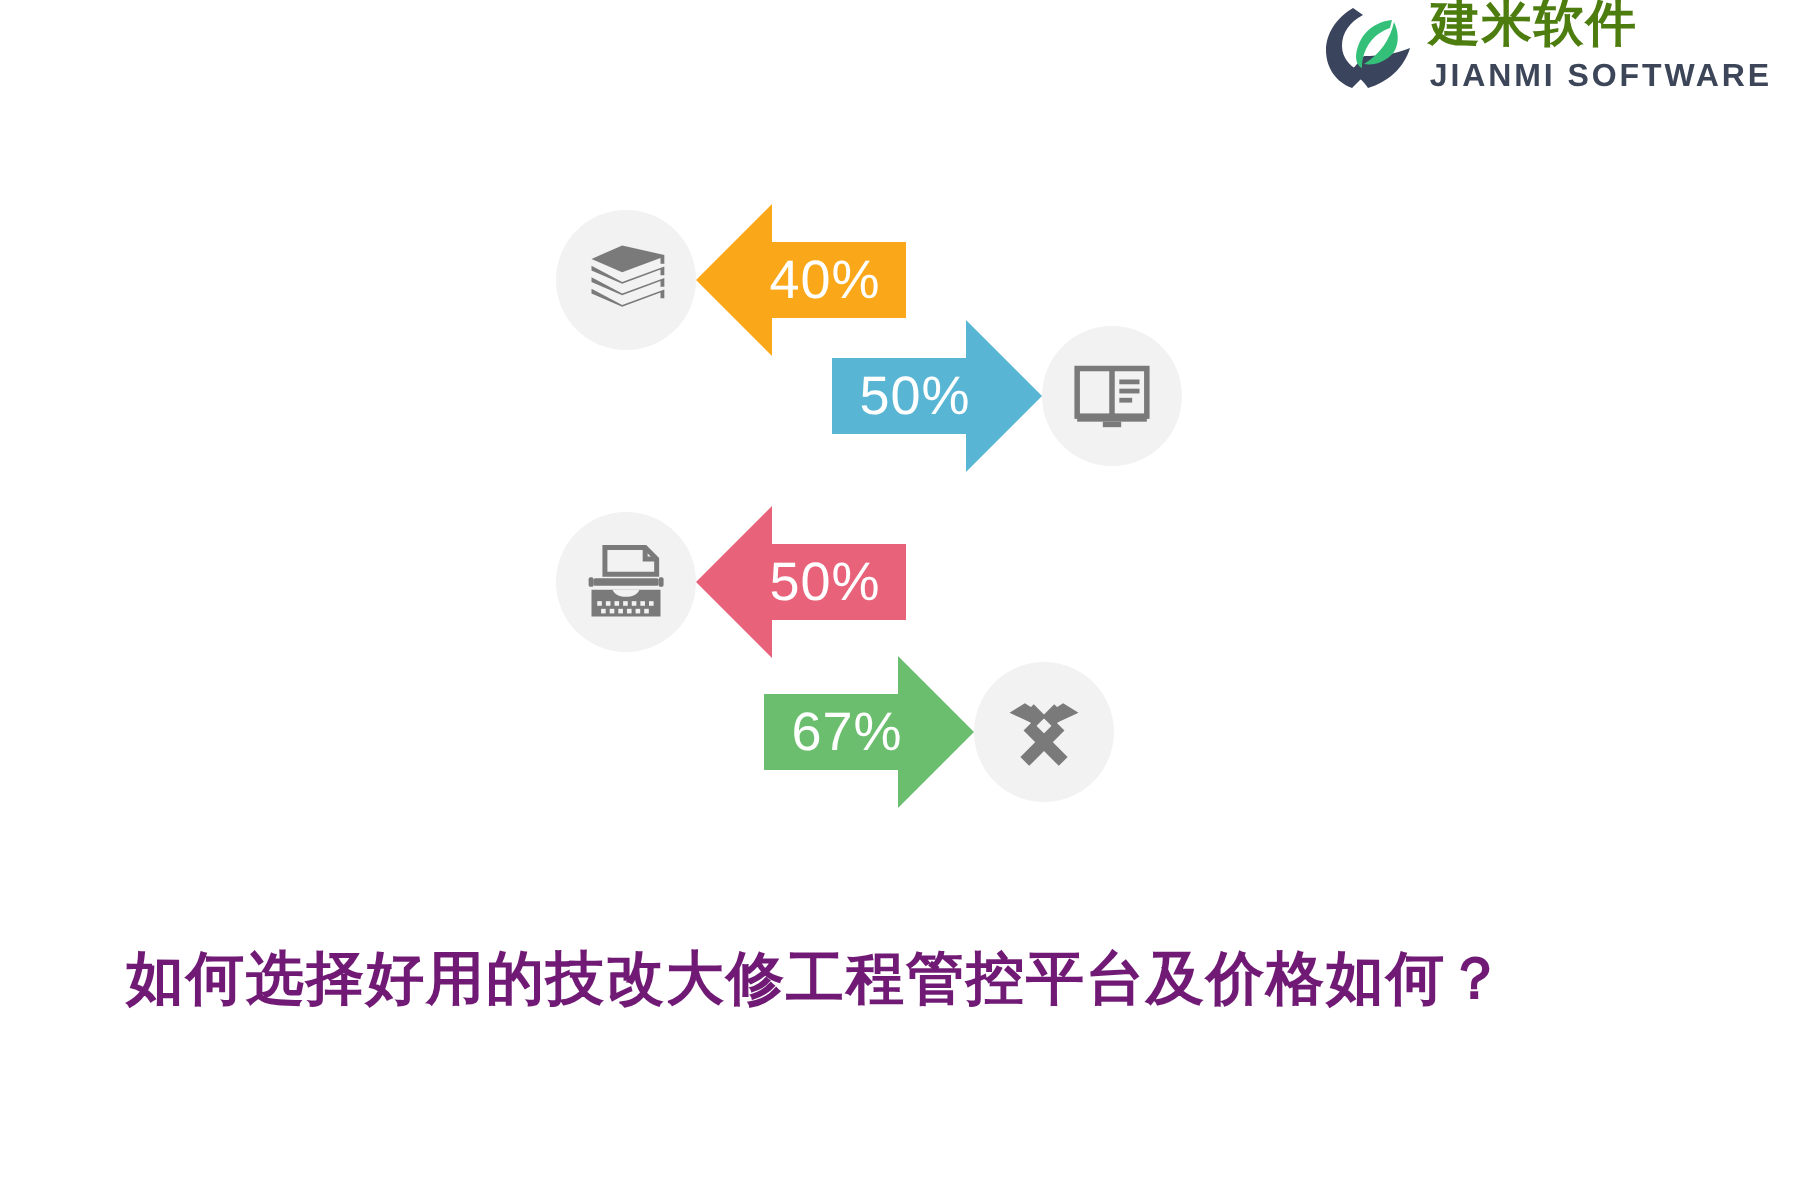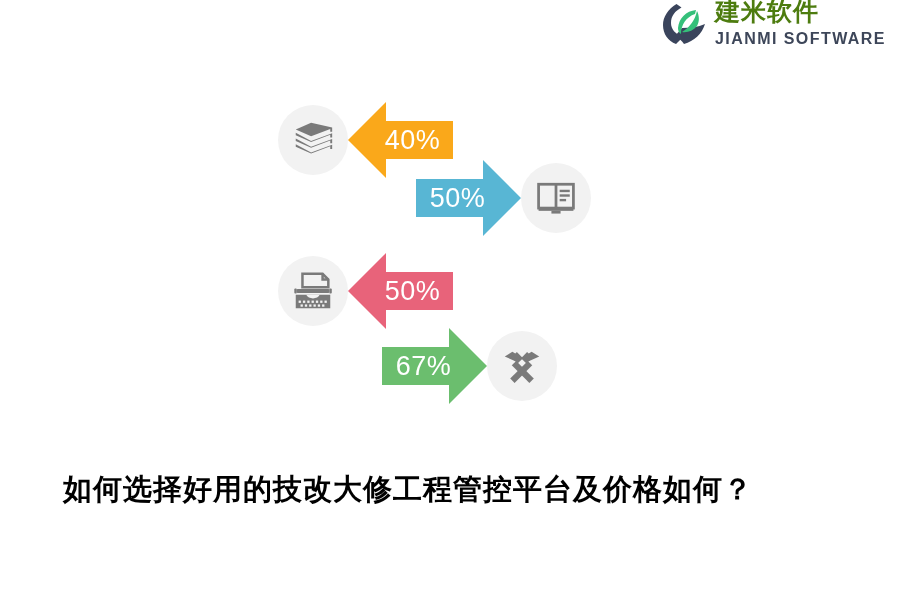--- a/index.html
+++ b/index.html
@@ -122,21 +122,21 @@
   .arrow.points-left  .arrow-label { transform: translateX(12px); }
   .arrow.points-right .arrow-label { transform: translateX(-11px); }
 
   
   .headline {
     position: absolute;
     left: 0;
     top: 470px;
     width: 816px;
     text-align: center;
-    color: #000000;
+    color: #701a75;
     font-size: 29px;
     font-weight: bold;
     letter-spacing: 1px;
     font-family: "DejaVu Sans", "Liberation Sans", sans-serif;
   }
 </style>
 </head>
 <body>
 
 <div class="brand">

